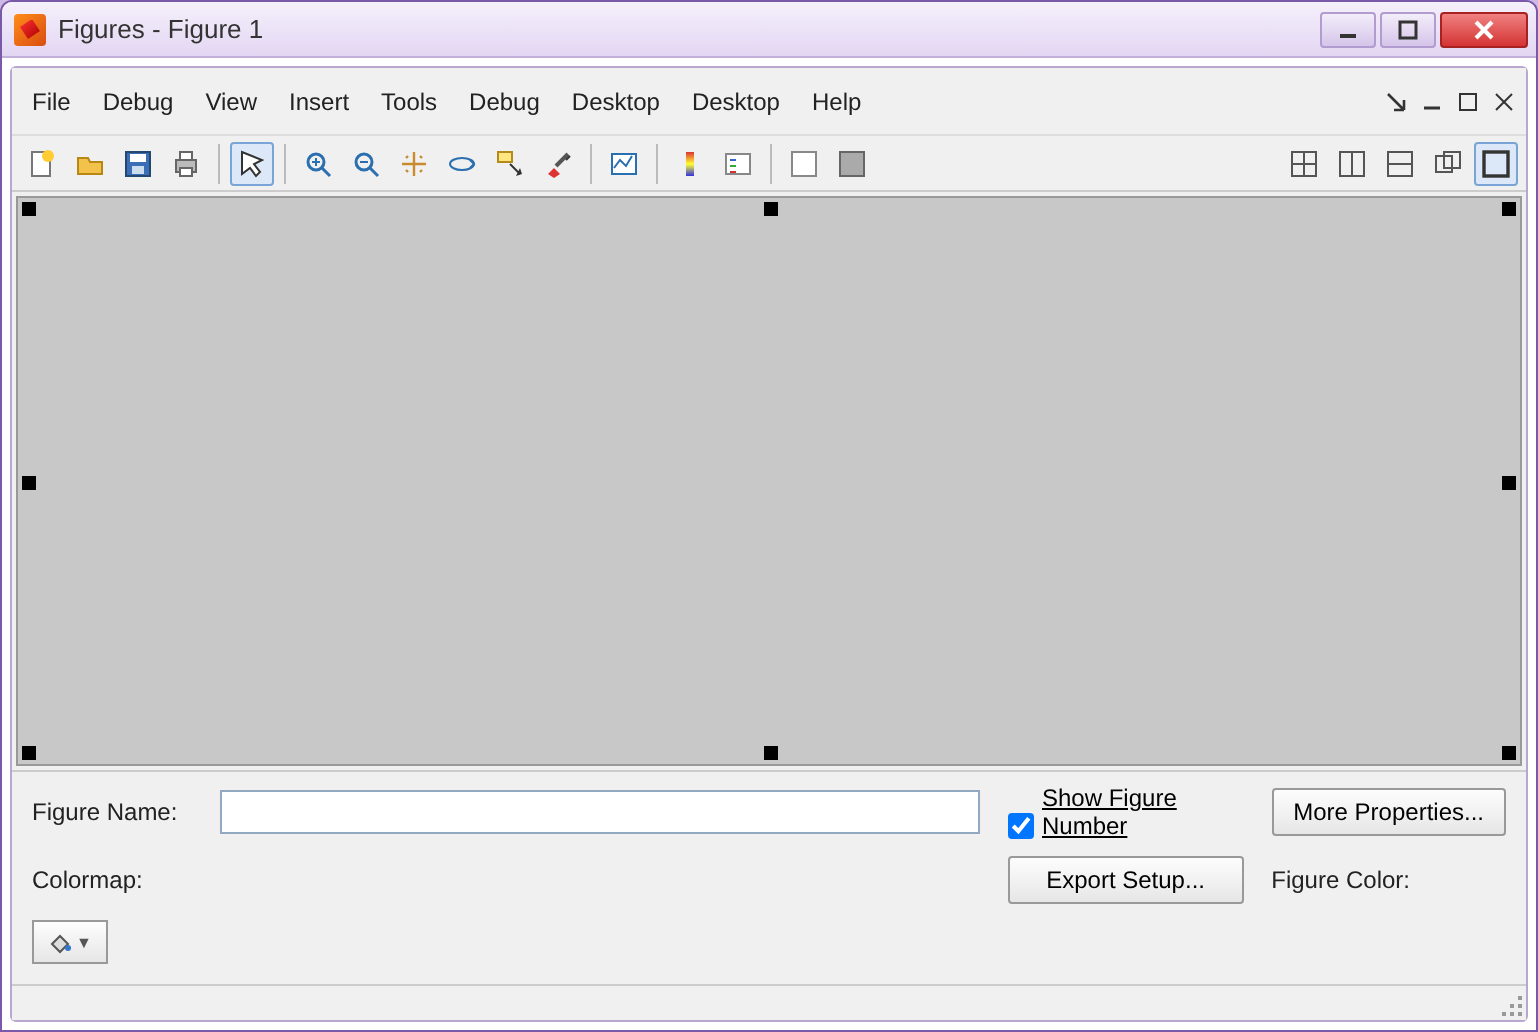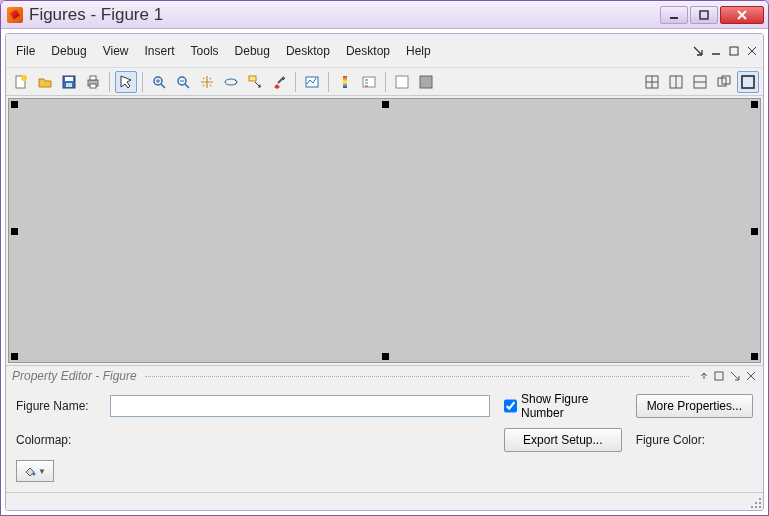--- a/index.html
+++ b/index.html
@@ -3,21 +3,21 @@
 <meta charset="utf-8">
 <style>
 * { box-sizing: border-box; margin: 0; padding: 0; font-family: "Segoe UI", Tahoma, sans-serif; font-size: 12px; }
 body { background: #cdb9e4; width: 769px; height: 516px; overflow: hidden; }
 
 .window { width: 769px; height: 516px; background: #fff; border: 1px solid #7a5aa8; border-radius: 6px 6px 0 0; overflow: hidden; display: flex; flex-direction: column; }
 
 .titlebar { height: 28px; background: linear-gradient(#f5f0fb, #e3d6f3); display: flex; align-items: center; padding: 0 4px 0 6px; border-bottom: 1px solid #c3b0da; }
 .titlebar .logo { width: 16px; height: 16px; background: linear-gradient(135deg,#ff8c1a 0%,#d94d0f 100%); position: relative; margin-right: 6px; border-radius: 2px; }
 .titlebar .logo::after { content:""; position:absolute; inset:3px; background:linear-gradient(135deg,#f33,#a00); clip-path: polygon(0 40%,60% 0,100% 60%,40% 100%);}
-.titlebar .title { flex:1; color:#333; font-size:17px; }
+.titlebar .title { flex:1; color:#333; font-size:13px; }
 .winbtns { display:flex; gap:2px; }
 .winbtn { width:28px; height:18px; background:linear-gradient(#f3edfa,#d5c5ea); border:1px solid #b29bcf; border-radius:2px; display:flex; align-items:center; justify-content:center; font-size:10px; color:#444;}
 .winbtn.close { width:44px; background:linear-gradient(#f08080,#d43434); border-color:#a82222; color:#fff; font-weight:bold;}
 .winbtn.close svg{stroke:#fff;}
 
 .inner { flex:1; display:flex; flex-direction:column; background:#f0f0f0; margin:4px; border:1px solid #b8a8cf; border-radius:3px; }
 
 .menubar { height:34px; background:#f0f0f0; display:flex; align-items:center; padding:0 2px; border-bottom:1px solid #ddd; position:relative;}
 .menubar .menuitem { padding:2px 8px; color:#222; cursor:default;}
 .menubar .spacer { flex:1; }
@@ -32,21 +32,21 @@
 .canvas { flex:1; background:#c8c8c8; position:relative; margin:2px; border:1px solid #999;}
 .handle { width:7px; height:7px; background:#000; position:absolute;}
 
 .propeditor { background:#f0f0f0; border-top:1px solid #ccc; padding:0;}
 .pe-header { height:20px; display:flex; align-items:center; padding:0 6px; color:#777; font-style:italic; font-size:11px; gap:4px;}
 .pe-header .dots{flex:1; border-bottom:1px dotted #aaa; height:1px; margin:0 4px;}
 .pe-header .hicon{width:12px;height:12px;display:flex;align-items:center;justify-content:center;color:#555;}
 .pe-body { padding:6px 10px 10px 10px; display:grid; grid-template-columns:80px 1fr auto auto; grid-template-rows:auto auto auto; gap:8px 14px; align-items:center;}
 .pe-label{color:#222;}
 .pe-input{height:22px; border:1px solid #93a8c1; background:#fff; padding:2px 4px; width:380px;}
-.pe-chk{display:flex; align-items:center; gap:4px;}
+.pe-chk{display:flex; align-items:flex-end; gap:4px;text-decoration:underline;}
 .pe-chk input{width:14px;height:14px;}
 .pe-btn{height:24px; padding:2px 10px; background:linear-gradient(#fdfdfd,#e6e6e6); border:1px solid #999; border-radius:2px; min-width:110px; text-align:center; white-space:nowrap;}
 .colormap{display:flex; align-items:center; height:22px; border:1px solid #93a8c1; background:#fff; width:180px;}
 .colormap .grad{flex:0 0 100px; height:14px; margin:0 4px; background:linear-gradient(to right,#00008b,#0000ff,#00ffff,#00ff00,#ffff00,#ff8000,#ff0000,#800000);}
 .colormap .cname{flex:1; padding:0 4px;}
 .colormap .dd{width:16px; text-align:center; border-left:1px solid #ccc;}
 .colorbtn{width:38px;height:22px;border:1px solid #999;background:linear-gradient(#fdfdfd,#e6e6e6);display:flex;align-items:center;justify-content:center;gap:2px;}
 .bucket{width:12px;height:12px;}
 
 .statusbar{height:18px;background:#f0f0f0;border-top:1px solid #ccc;position:relative;}
@@ -269,45 +269,20 @@
       <div class="handle" style="left:50%;top:2px;margin-left:-3px"></div>
       <div class="handle" style="right:2px;top:2px"></div>
       <div class="handle" style="left:2px;top:50%;margin-top:-3px"></div>
       <div class="handle" style="right:2px;top:50%;margin-top:-3px"></div>
       <div class="handle" style="left:2px;bottom:2px"></div>
       <div class="handle" style="left:50%;bottom:2px;margin-left:-3px"></div>
       <div class="handle" style="right:2px;bottom:2px"></div>
     </div>
 
     <div class="propeditor">
-      <div class="pe-header">
-        <span>Property Editor - Figure</span>
-        <div class="dots"></div>
-        <div class="hicon">
-            <svg width="10" height="10">
-              <path d="M2 6 h6 M5 3 l3 3 l-3 3" stroke="#555" fill="none" transform="rotate(-90 5 5)"></path>
-            </svg>
-          </div>
-        <div class="hicon">
-            <svg width="10" height="10">
-              <rect x="1" y="1" width="8" height="8" fill="none" stroke="#555"></rect>
-            </svg>
-          </div>
-        <div class="hicon">
-            <svg width="10" height="10">
-              <path d="M1 1 L9 9 M9 9 L9 5 M9 9 L5 9" stroke="#555" fill="none"></path>
-            </svg>
-          </div>
-        <div class="hicon">
-            <svg width="10" height="10">
-              <line x1="1" y1="1" x2="9" y2="9" stroke="#555"></line>
-              <line x1="9" y1="1" x2="1" y2="9" stroke="#555"></line>
-            </svg>
-          </div>
-      </div>
       <div class="pe-body">
         <div class="pe-label">Figure Name:</div>
         <input class="pe-input" value="" style="">
         <label class="pe-chk">
           <input type="checkbox" checked="" style="">
           <span>Show Figure Number</span>
         </label>
         <button class="pe-btn">More Properties...</button>
 
         <div class="pe-label">Colormap:</div>

